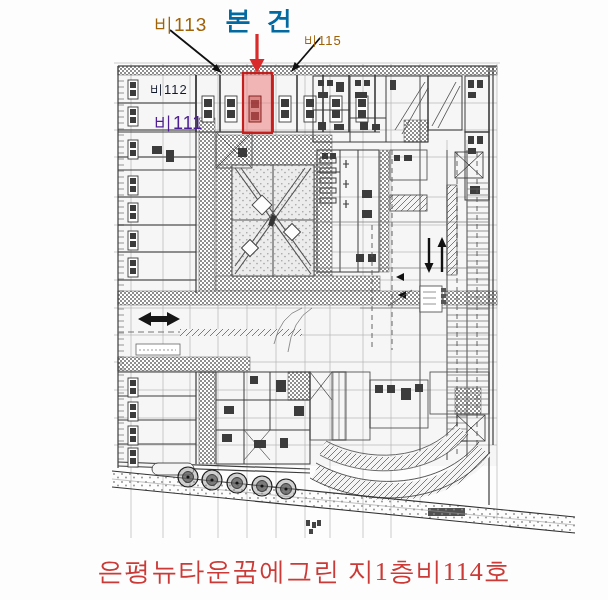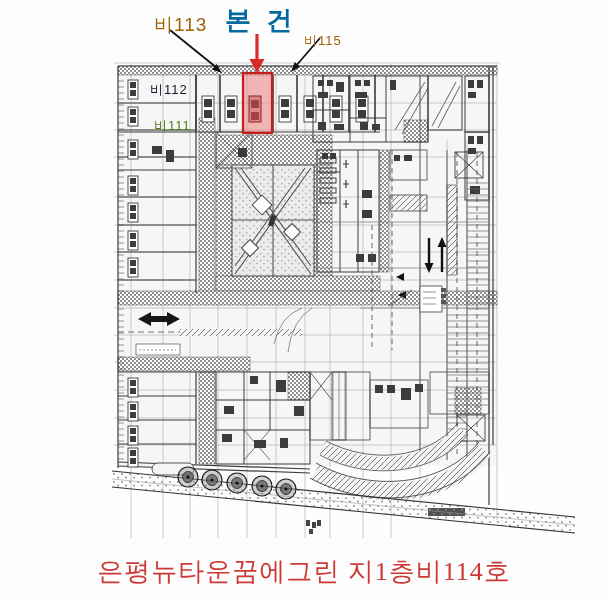--- a/index.html
+++ b/index.html
@@ -6,21 +6,21 @@
   .stage{
     position:relative;width:608px;height:600px;background:#fdfdfd;
     font-family:"Liberation Sans","DejaVu Sans",sans-serif;overflow:hidden;
   }
   .stage svg{position:absolute;left:0;top:0;}
   .lab{position:absolute;color:#a16207;white-space:nowrap;}
   #lab-b113{left:154px;top:12px;font-size:19px;letter-spacing:1px;}
   #lab-bon{left:225px;top:3px;font-size:26px;color:#0369a1;font-weight:600;letter-spacing:4px;}
   #lab-b115{left:304px;top:17px;font-size:13px;letter-spacing:1px;margin-top:15px;}
   #lab-b112{left:150px;top:81px;font-size:13px;color:#0f172a;letter-spacing:1px;}
-  #lab-b111{left:154px;top:117px;font-size:13px;color:#4d7c0f;letter-spacing:1px;}
+  #lab-b111{left:154px;top:111px;font-size:18px;color:#4c1d95;letter-spacing:1px;}
   #caption{
     position:absolute;left:0;right:0;top:554px;text-align:center;
     font-family:"Liberation Serif","DejaVu Serif",serif;
     font-size:26px;color:#cb3a36;letter-spacing:1px;font-weight:400;
   }
 </style>
 </head>
 <body>
 
 <div class="stage">

